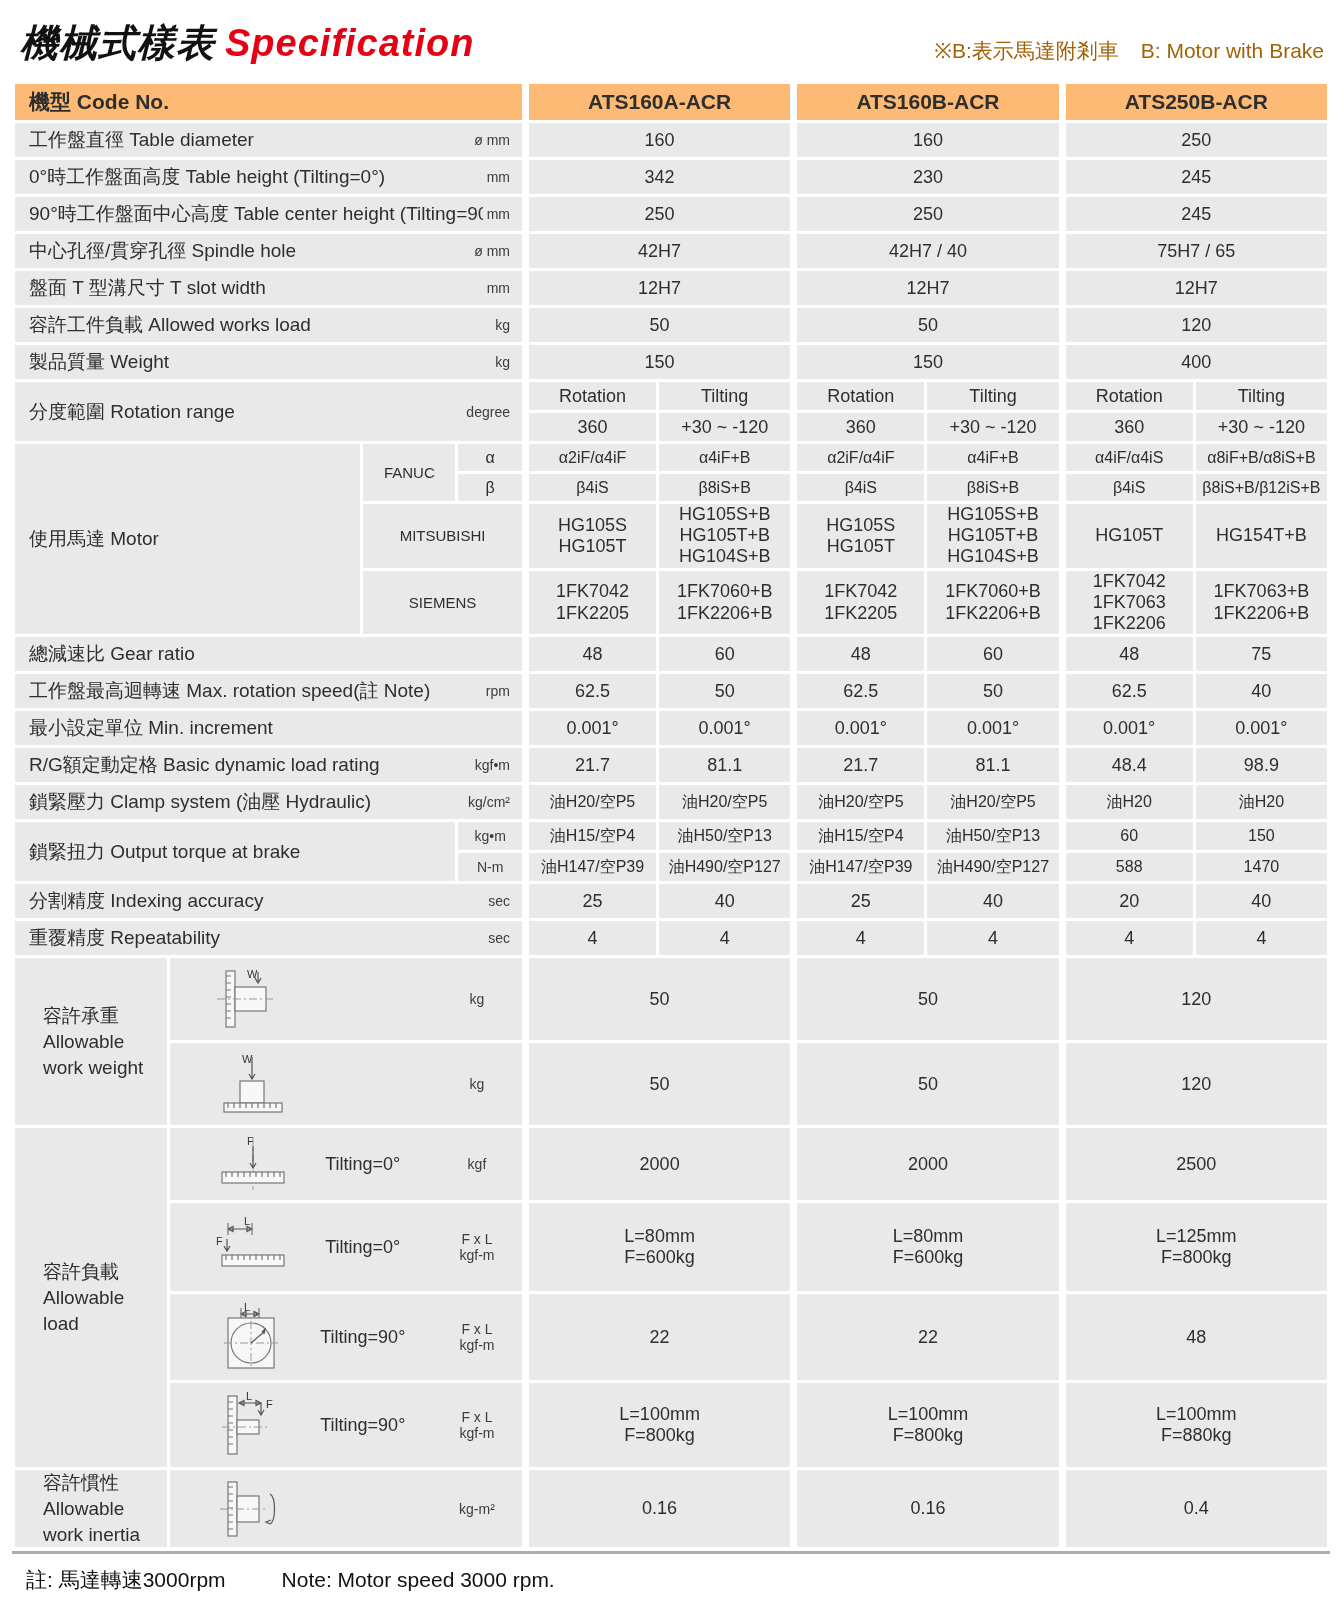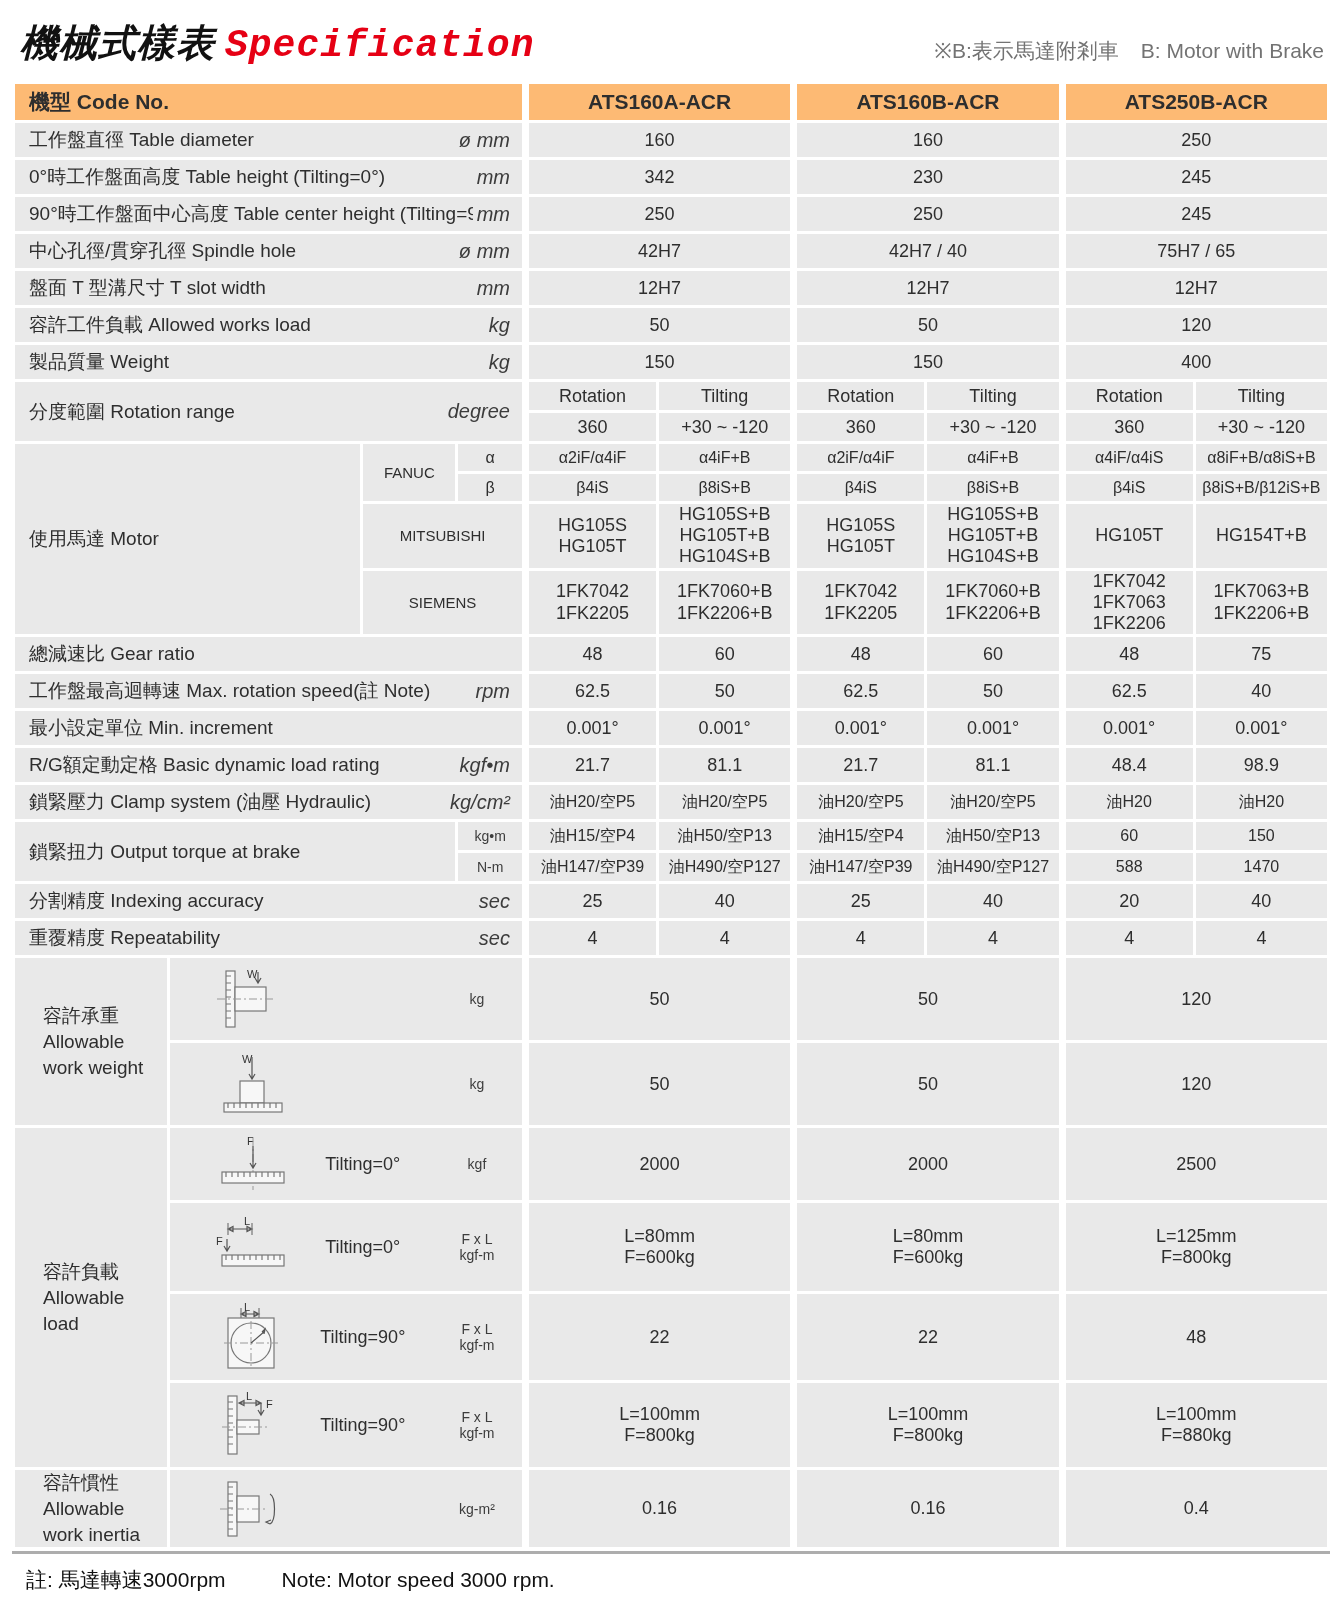--- a/index.html
+++ b/index.html
@@ -1,33 +1,33 @@
 <!DOCTYPE html>
 <html><head>
 <meta charset="utf-8">
 <style>
   html,body{margin:0;padding:0;background:#ffffff;}
   body{width:1340px;font-family:"Liberation Sans",sans-serif;color:#2e2e2e;}
   .page{padding:10px 10px 0 12px;}
 
   .titlebar{display:flex;justify-content:space-between;align-items:flex-end;padding:8px 6px 12px 8px;}
-  .title{font-size:38px;font-weight:bold;font-style:italic;letter-spacing:1px;color:#111;font-family:Liberation Mono, monospace;}
+  .title{font-size:38px;font-weight:bold;font-style:italic;letter-spacing:1px;color:#111;}
   .title .en{color:#e60014;margin-left:10px;}
-  .brake-note{font-size:21px;color:#737373;padding-bottom:4px;}
+  .brake-note{font-size:21px;color:#a16207;padding-bottom:4px;}
   .brake-note .en{margin-left:22px;}
 
   .tablewrap{border-bottom:3px solid #adadad;padding-bottom:1px;}
   table{border-collapse:separate;border-spacing:3px;width:1318px;table-layout:fixed;}
   td{background:#e9e9e9;text-align:center;vertical-align:middle;font-size:18px;overflow:hidden;padding:0 2px;}
   td.hdr{background:#fdba74;font-weight:bold;font-size:21px;}
   td.gs{border-left:4px solid #ffffff;}
   td.lbl{text-align:left;}
   .lf{display:flex;justify-content:space-between;align-items:center;padding:0 10px 0 12px;}
   .lt{flex:1 1 auto;font-size:19px;white-space:nowrap;overflow:hidden;}
-  .un{flex:0 0 auto;font-size:20px;color:#3c3c3c;padding-left:4px;font-style:italic;}
+  .un{flex:0 0 auto;font-size:14px;color:#3c3c3c;padding-left:4px;}
   .v{font-size:18px;}
   .sm{font-size:16px;}
   .sh{font-size:18px;}
   .pre{white-space:pre-line;line-height:1.18;}
   .brand{font-size:15px;margin-left:32px;}
   .sym{font-size:16px;}
   .side{font-size:19px;vertical-align:middle;padding-left:28px;line-height:1.35;}
   .un2{font-size:14px;color:#3c3c3c;}
   .df{display:flex;align-items:center;width:100%;}
   .df .dia{flex:0 0 auto;margin-left:42px;}

